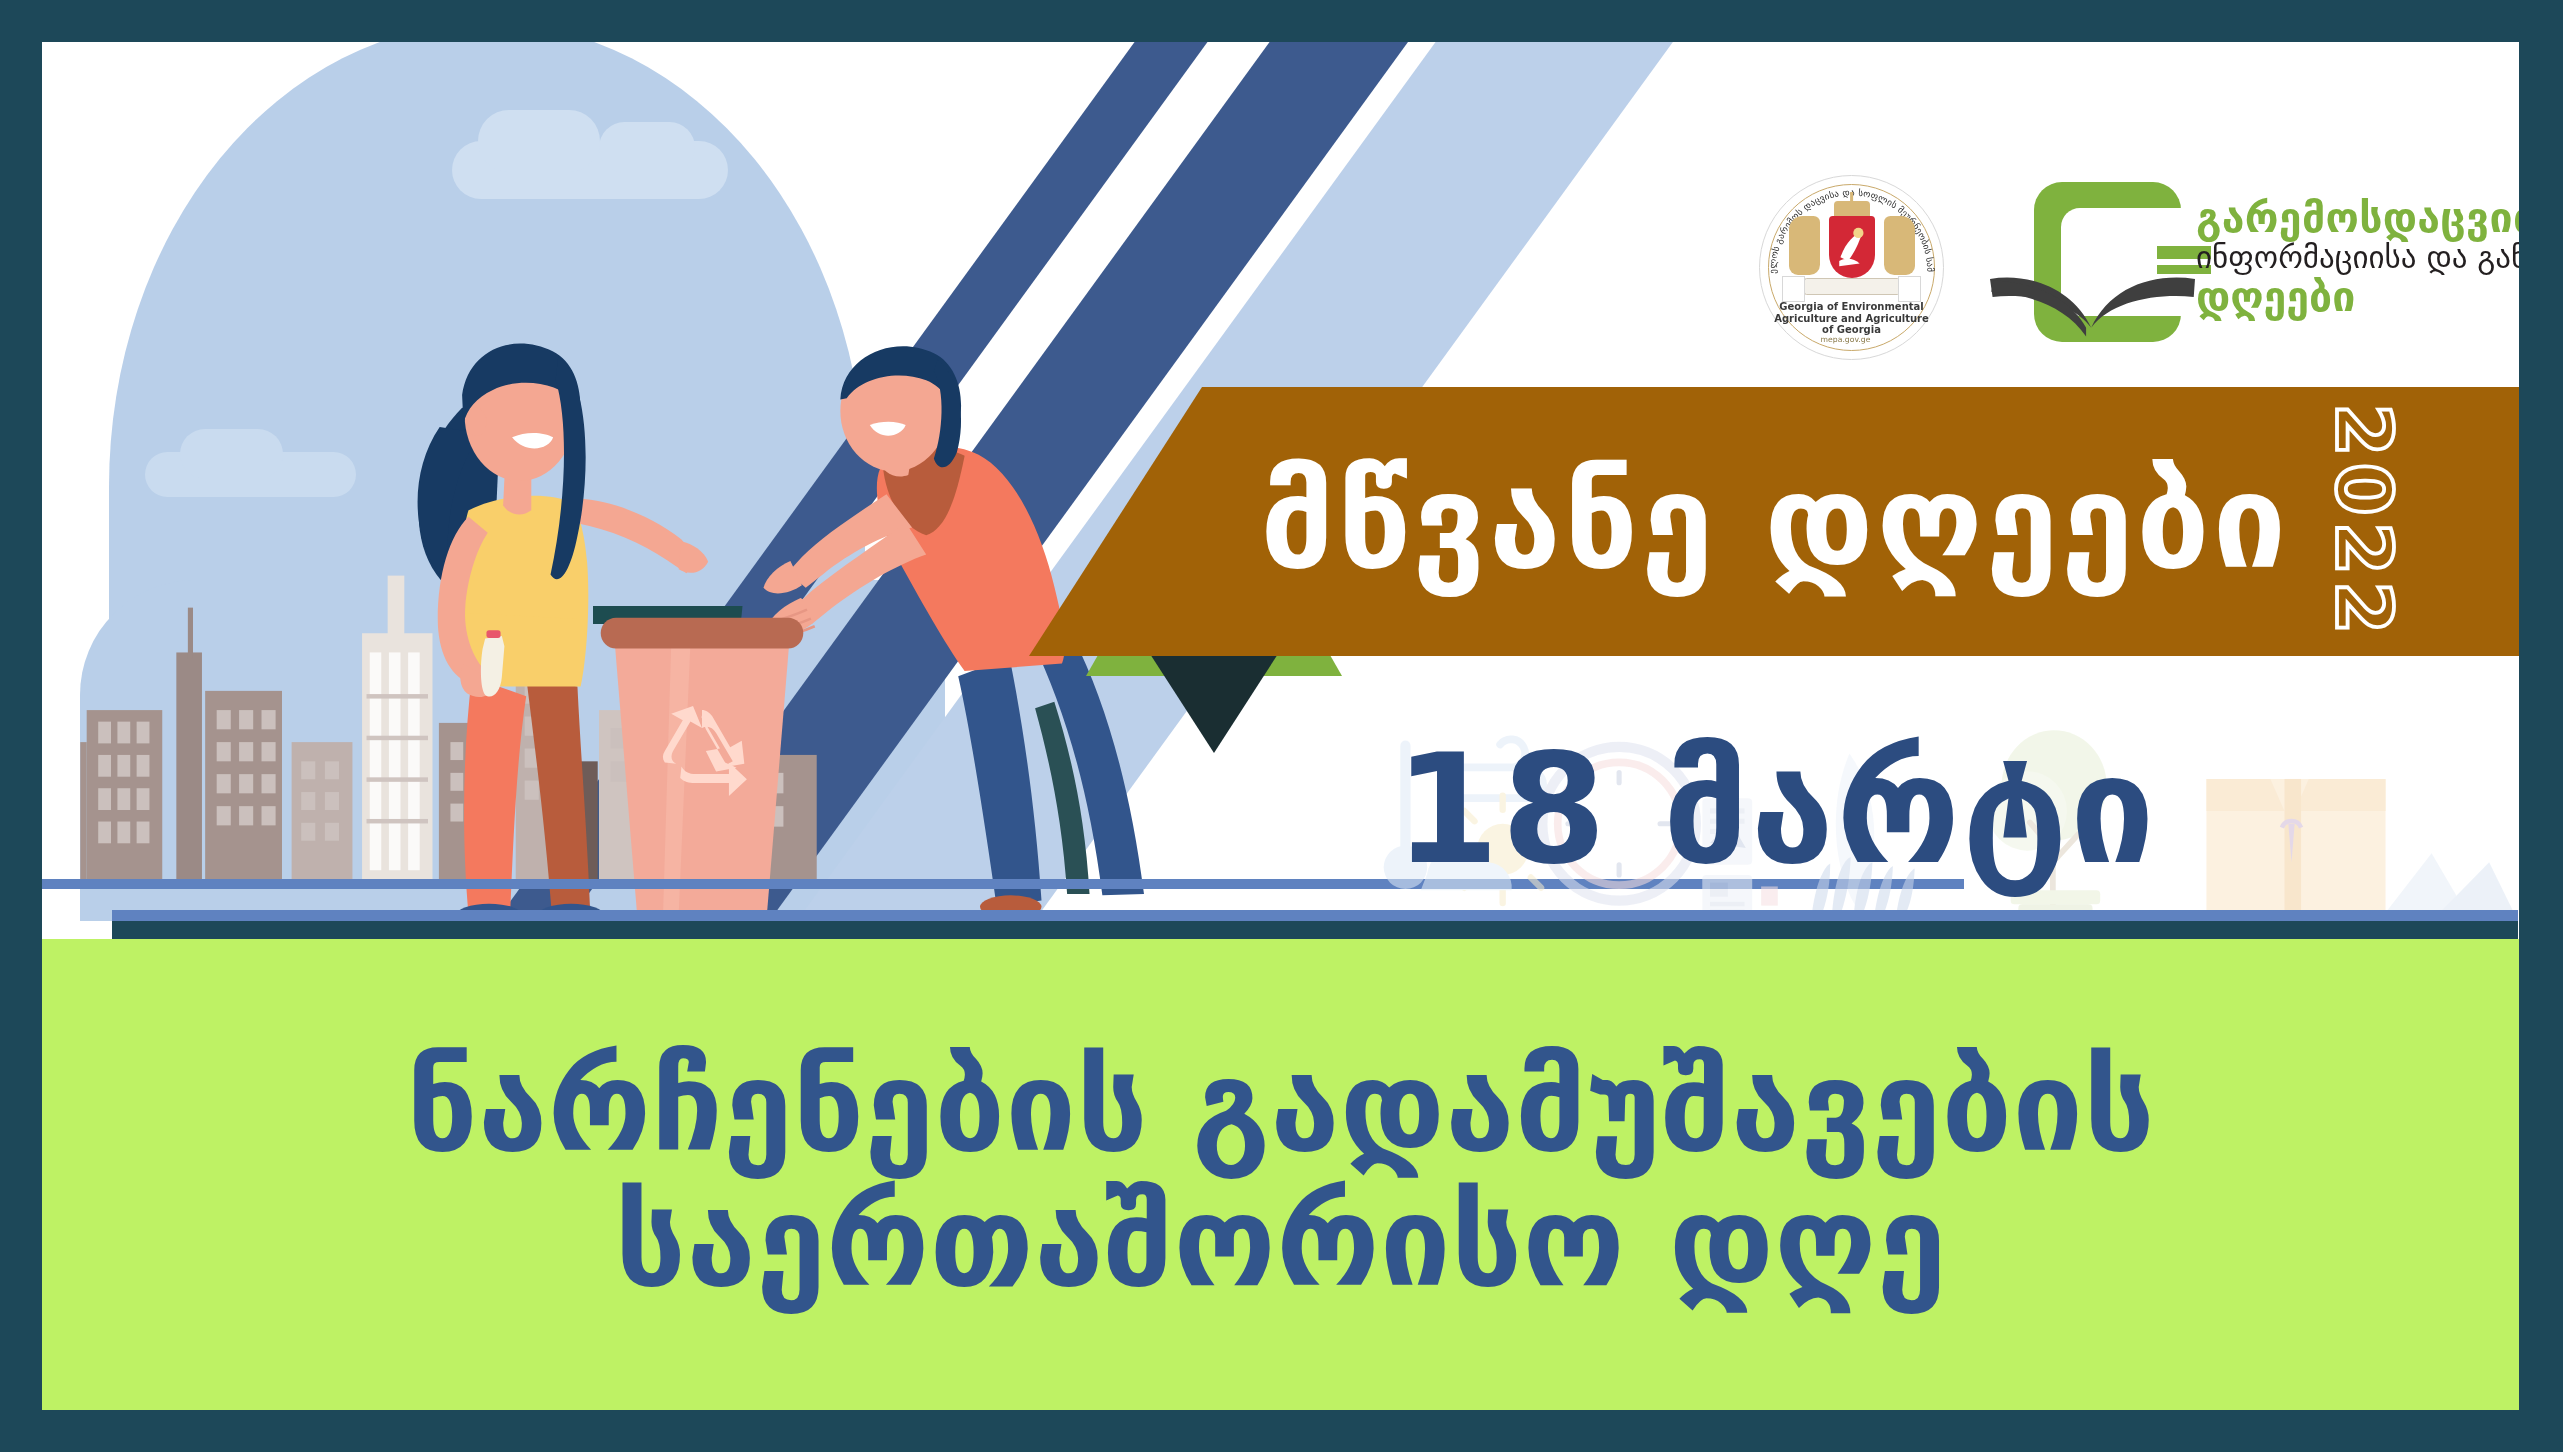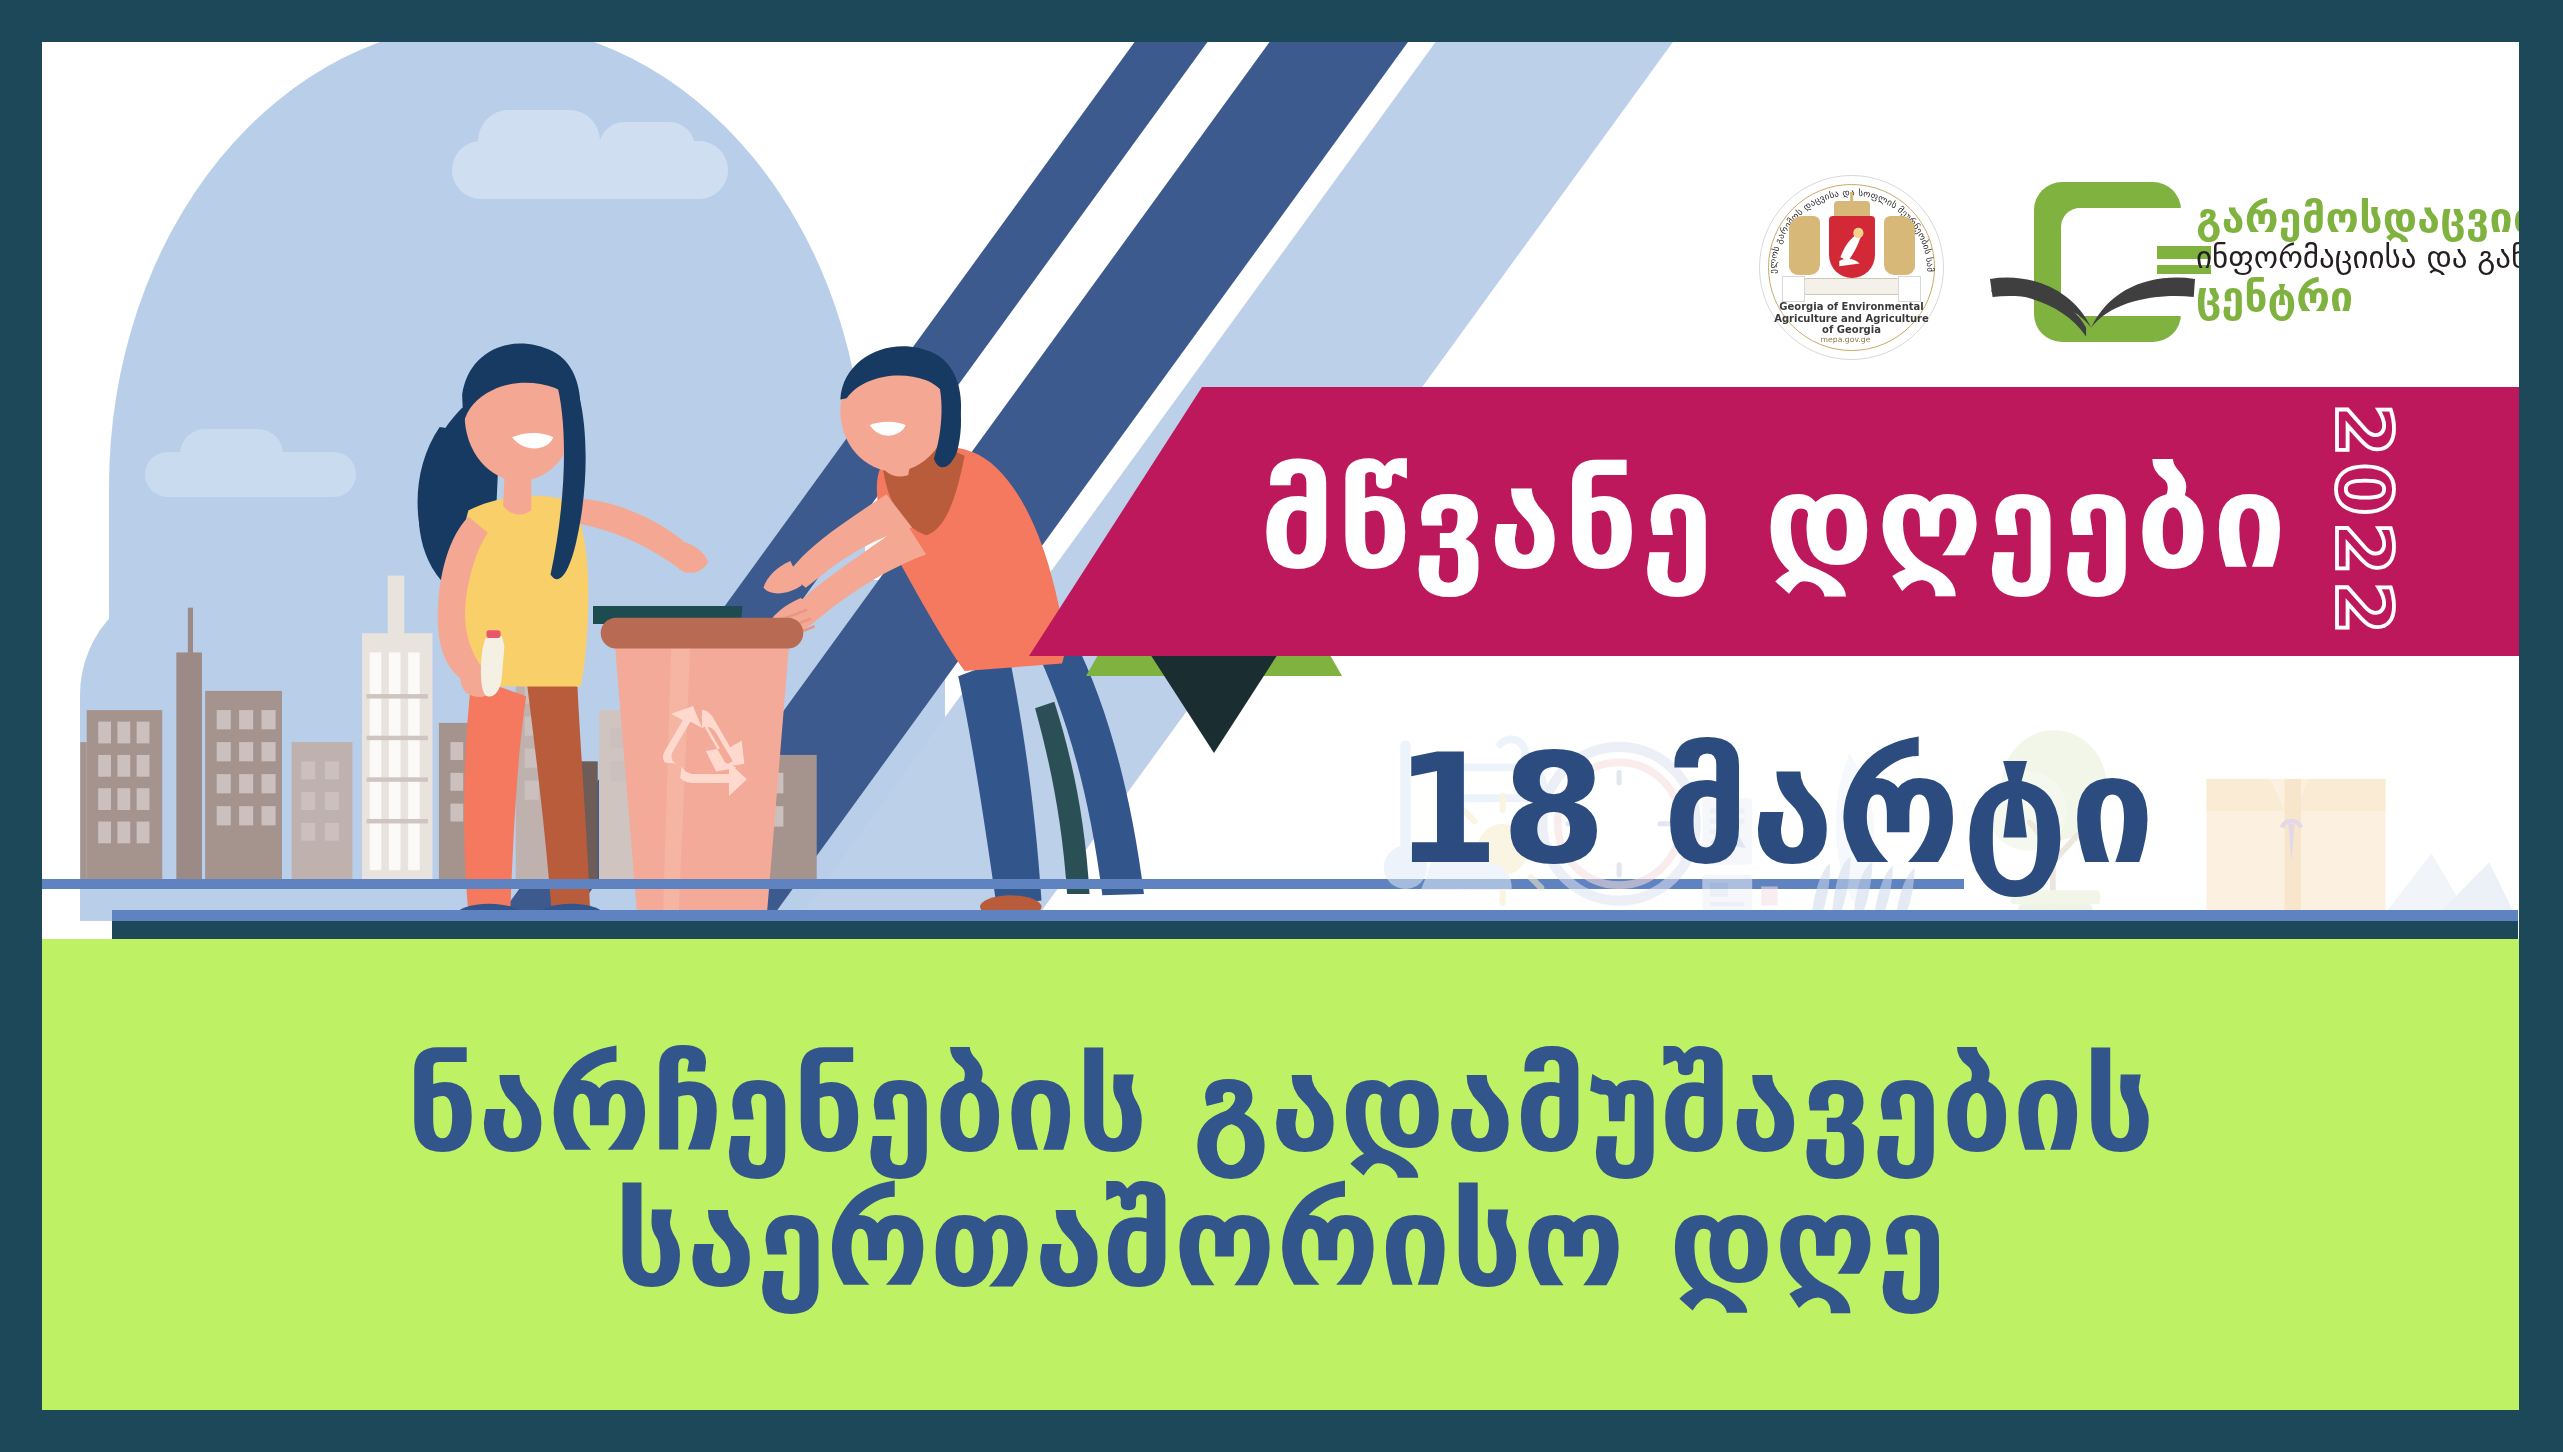--- a/index.html
+++ b/index.html
@@ -78,21 +78,21 @@
   .bin{position:absolute;left:551px;top:564px;width:218px;height:340px;}
 
   
   .ground{position:absolute;left:0;bottom:32px;width:1922px;height:10.3px;background:#5f82c0;}
 
   
   .green-banner{
     position:absolute;
     left:987px;top:345px;
     width:1493px;height:269px;
-    background:#be185d;
+    background:#a16207;
     clip-path:polygon(173px 0, 100% 0, 100% 100%, 0 100%);
     display:flex;align-items:center;
   }
   .green-title{
     margin-left:231px;
     color:#ffffff;
     font-size:131px;
     font-weight:700;
     letter-spacing:2.6px;
     line-height:1;
@@ -538,21 +538,21 @@
           <svg class="book-dark" viewBox="0 0 320 112">
             <path d="M0 20 C60 10 128 34 158 96 C128 56 62 42 4 48 Z" fill="#3f3f3f"></path>
             <path d="M320 20 C250 10 186 36 158 96 C188 56 256 42 318 48 Z" fill="#3f3f3f"></path>
             <path d="M150 96 C120 44 64 26 6 22 L2 40 C60 44 118 62 150 110 Z" fill="#3f3f3f"></path>
           </svg>
         </div>
 
         <div class="logo-text">
           <div class="lt1">გარემოსდაცვითი</div>
           <div class="lt2">ინფორმაციისა და განათლების</div>
-          <div class="lt3">ცენტრი</div>
+          <div class="lt3">დღეები</div>
         </div>
       </div>
     </div>
 
     <div class="divider-pale"></div>
     <div class="divider"></div>
 
     <div class="bottom">
       <div class="bt-line l1">ნარჩენების გადამუშავების</div>
       <div class="bt-line l2">საერთაშორისო დღე</div>

